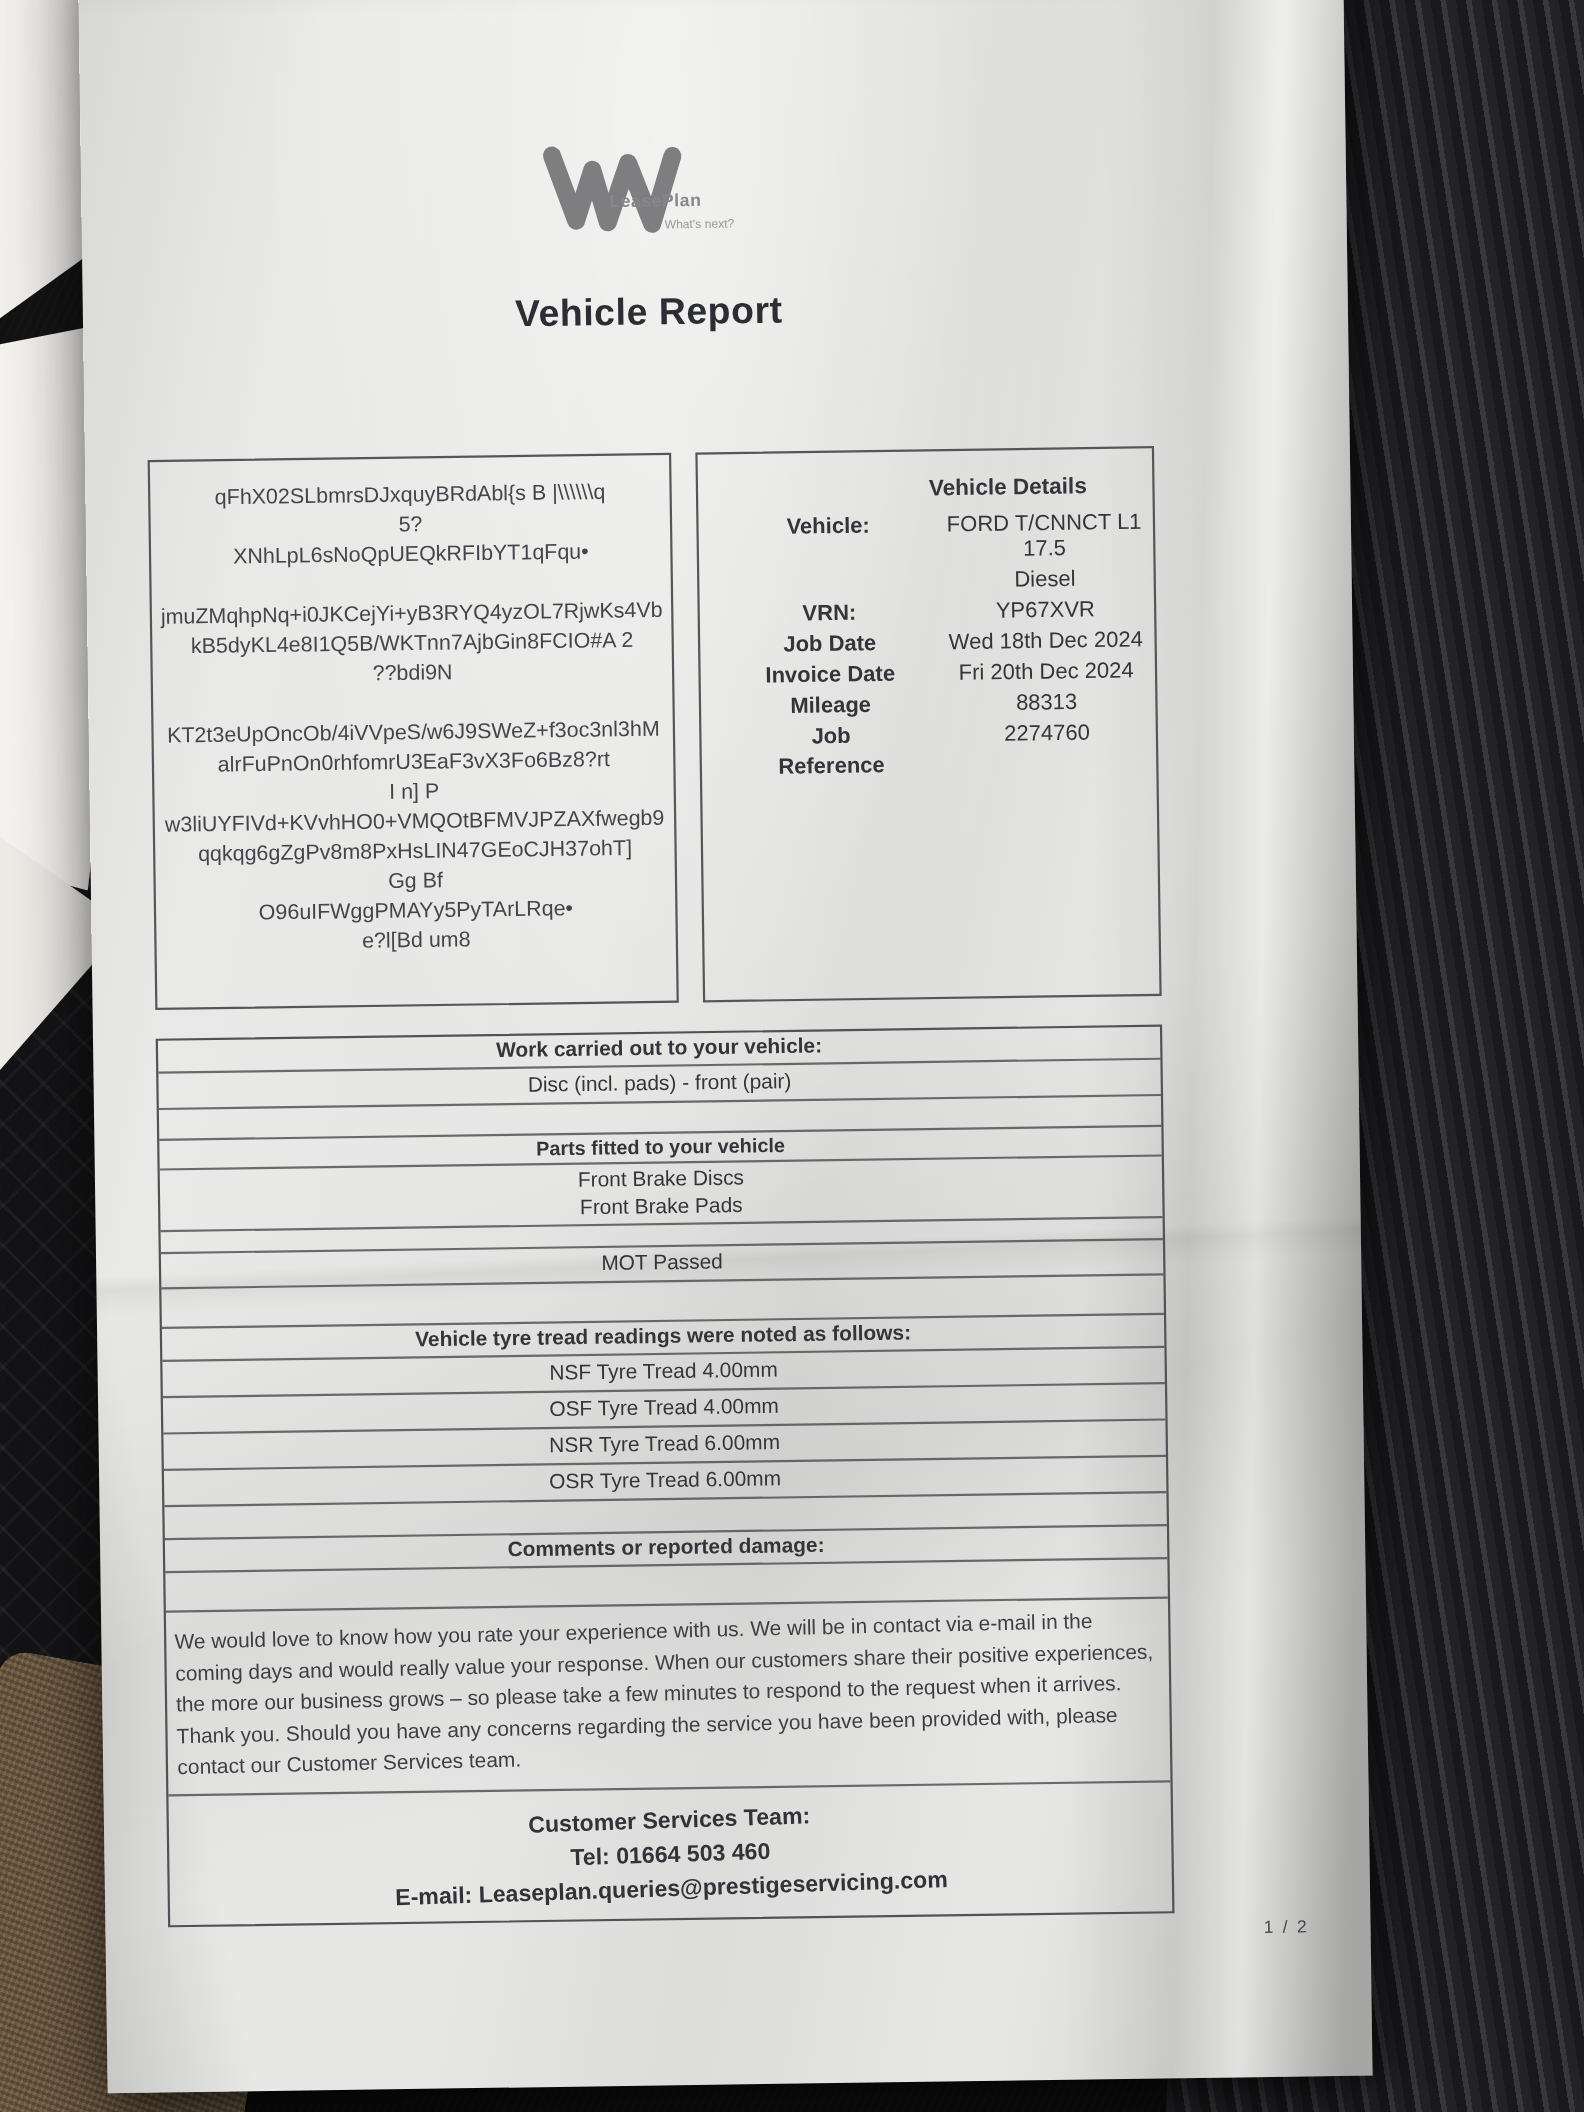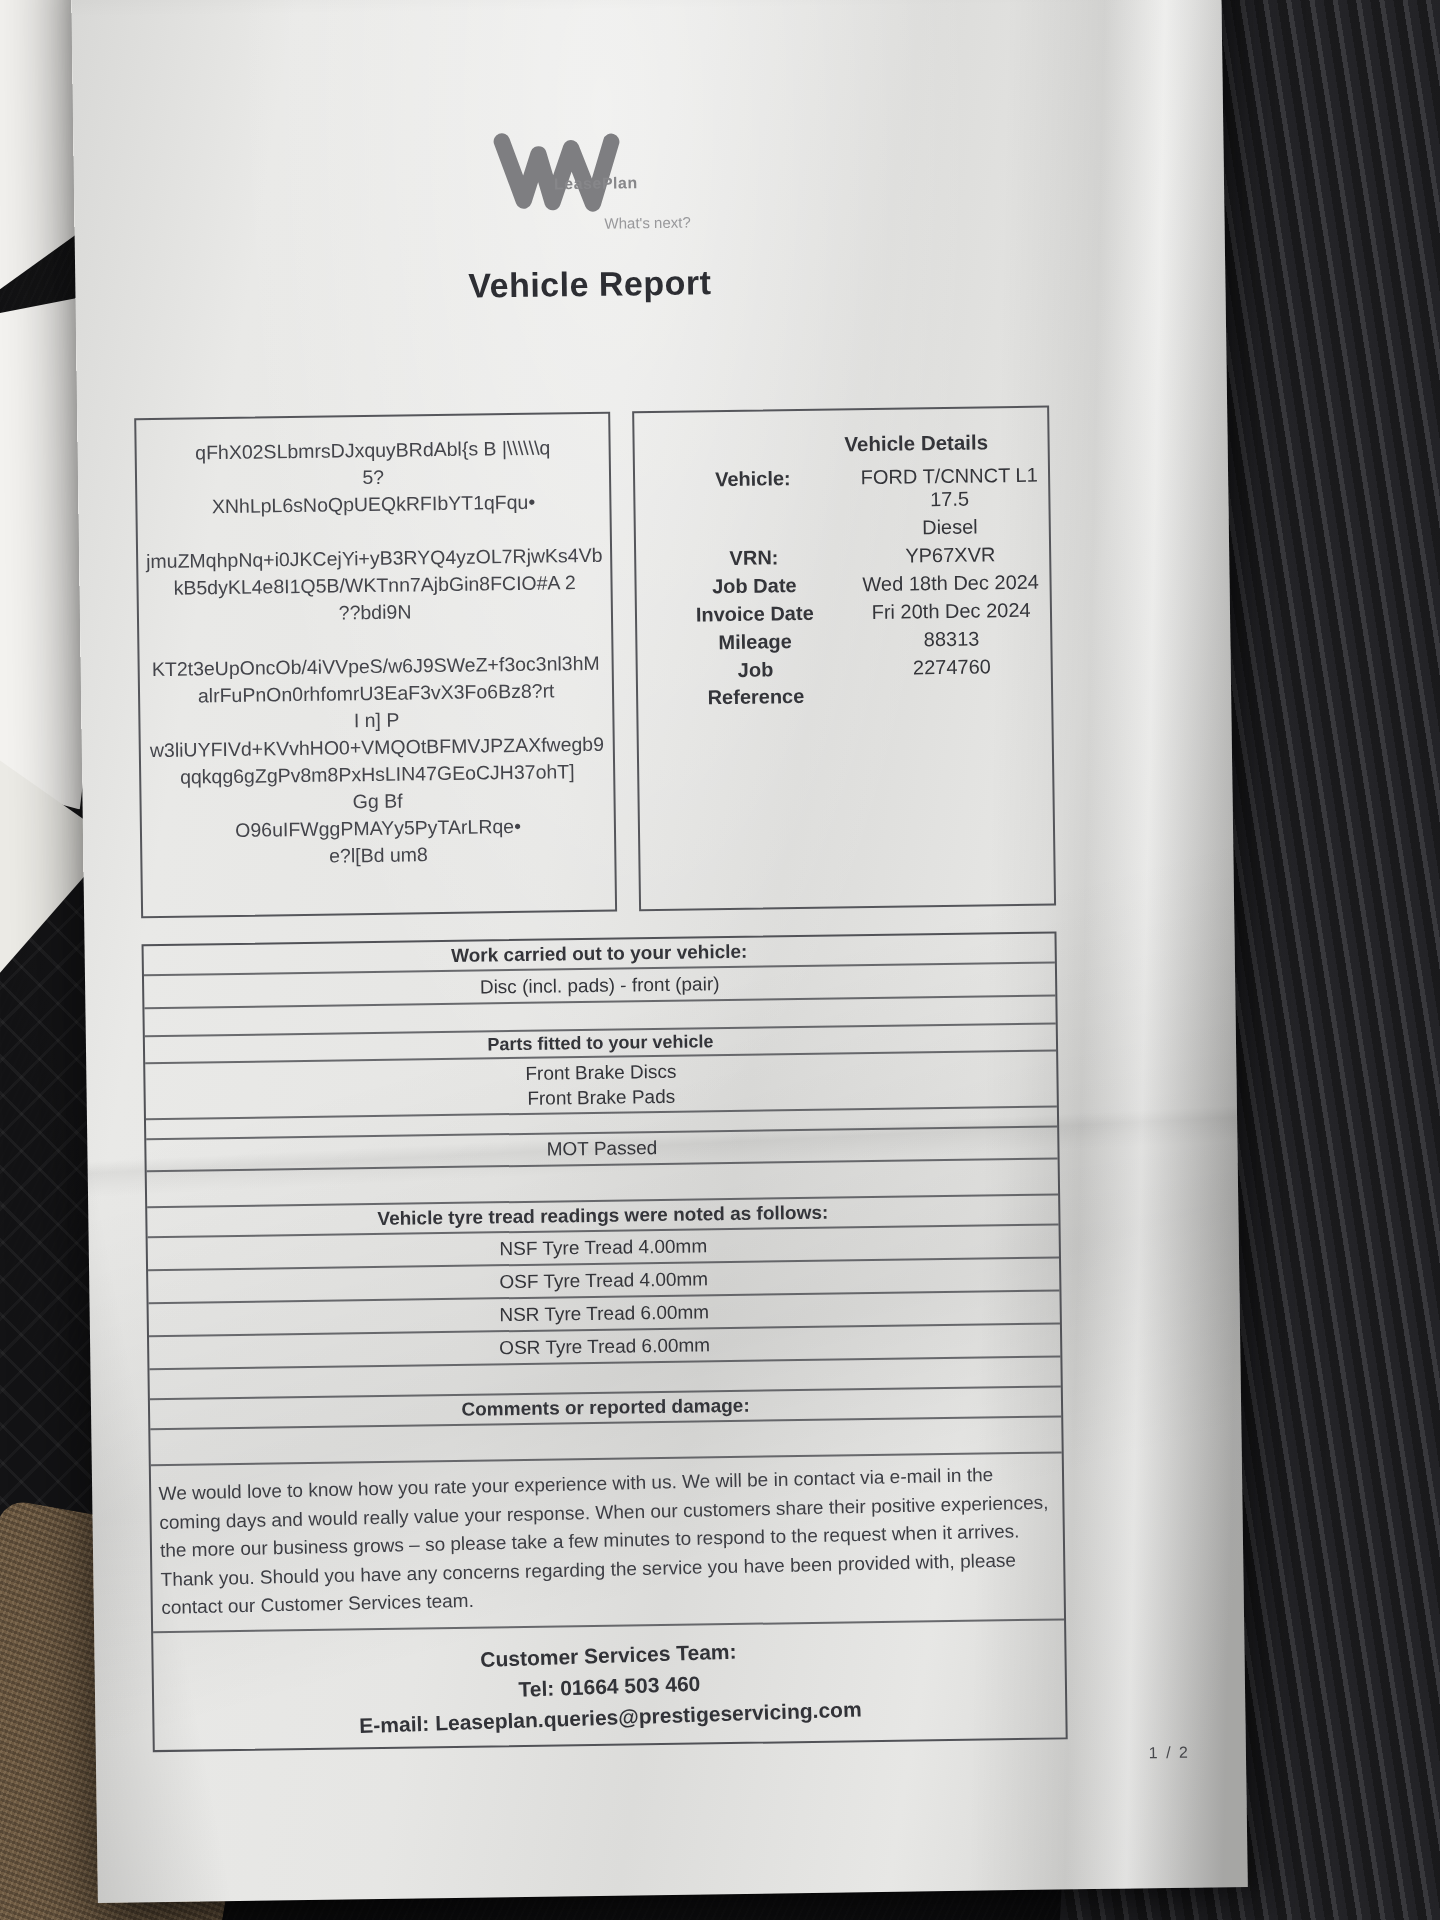--- a/index.html
+++ b/index.html
@@ -50,21 +50,21 @@
       linear-gradient(165deg,rgba(0,0,0,0) 54%,rgba(0,0,0,.06) 70%,rgba(0,0,0,0) 80%),
       radial-gradient(ellipse at 46% 10%,rgba(255,255,255,.45),rgba(255,255,255,0) 42%),
       linear-gradient(80deg,rgba(0,0,0,.14),rgba(0,0,0,0) 9%),
       linear-gradient(178deg,transparent 61.4%,rgba(0,0,0,.055) 62%,transparent 63.2%);}
   .content{position:relative;padding:212px 178px 0 57px;}
   
   .logo{position:relative;width:340px;height:100px;margin-left:355px;}
   .logo-mark{position:absolute;left:0;top:0;width:150px;height:96px;}
   .logo-brand{position:absolute;left:68px;top:52px;font-size:16px;font-weight:700;
     color:#87878a;letter-spacing:.5px;}
-  .logo-tagline{position:absolute;left:118px;top:92px;font-size:15px;color:#98989b;text-align:center;}
+  .logo-tagline{position:absolute;left:118px;top:76px;font-size:11px;color:#98989b;text-align:center;}
   
   .report-title{margin-top:42px;text-align:center;font-size:34px;font-weight:700;
     color:#2d2e33;letter-spacing:.5px;}
   
   .boxes{display:flex;gap:22px;margin-top:108px;}
   .box{border:2px solid #55565b;height:500px;box-sizing:border-box;flex:1 1 0;}
   .encoded-box{padding:20px 8px 0;text-align:center;font-size:19.5px;line-height:27px;
     color:#44454b;}
   .enc-gap{height:27px;}
   .details-box{padding:22px 10px 0;font-size:20px;}

